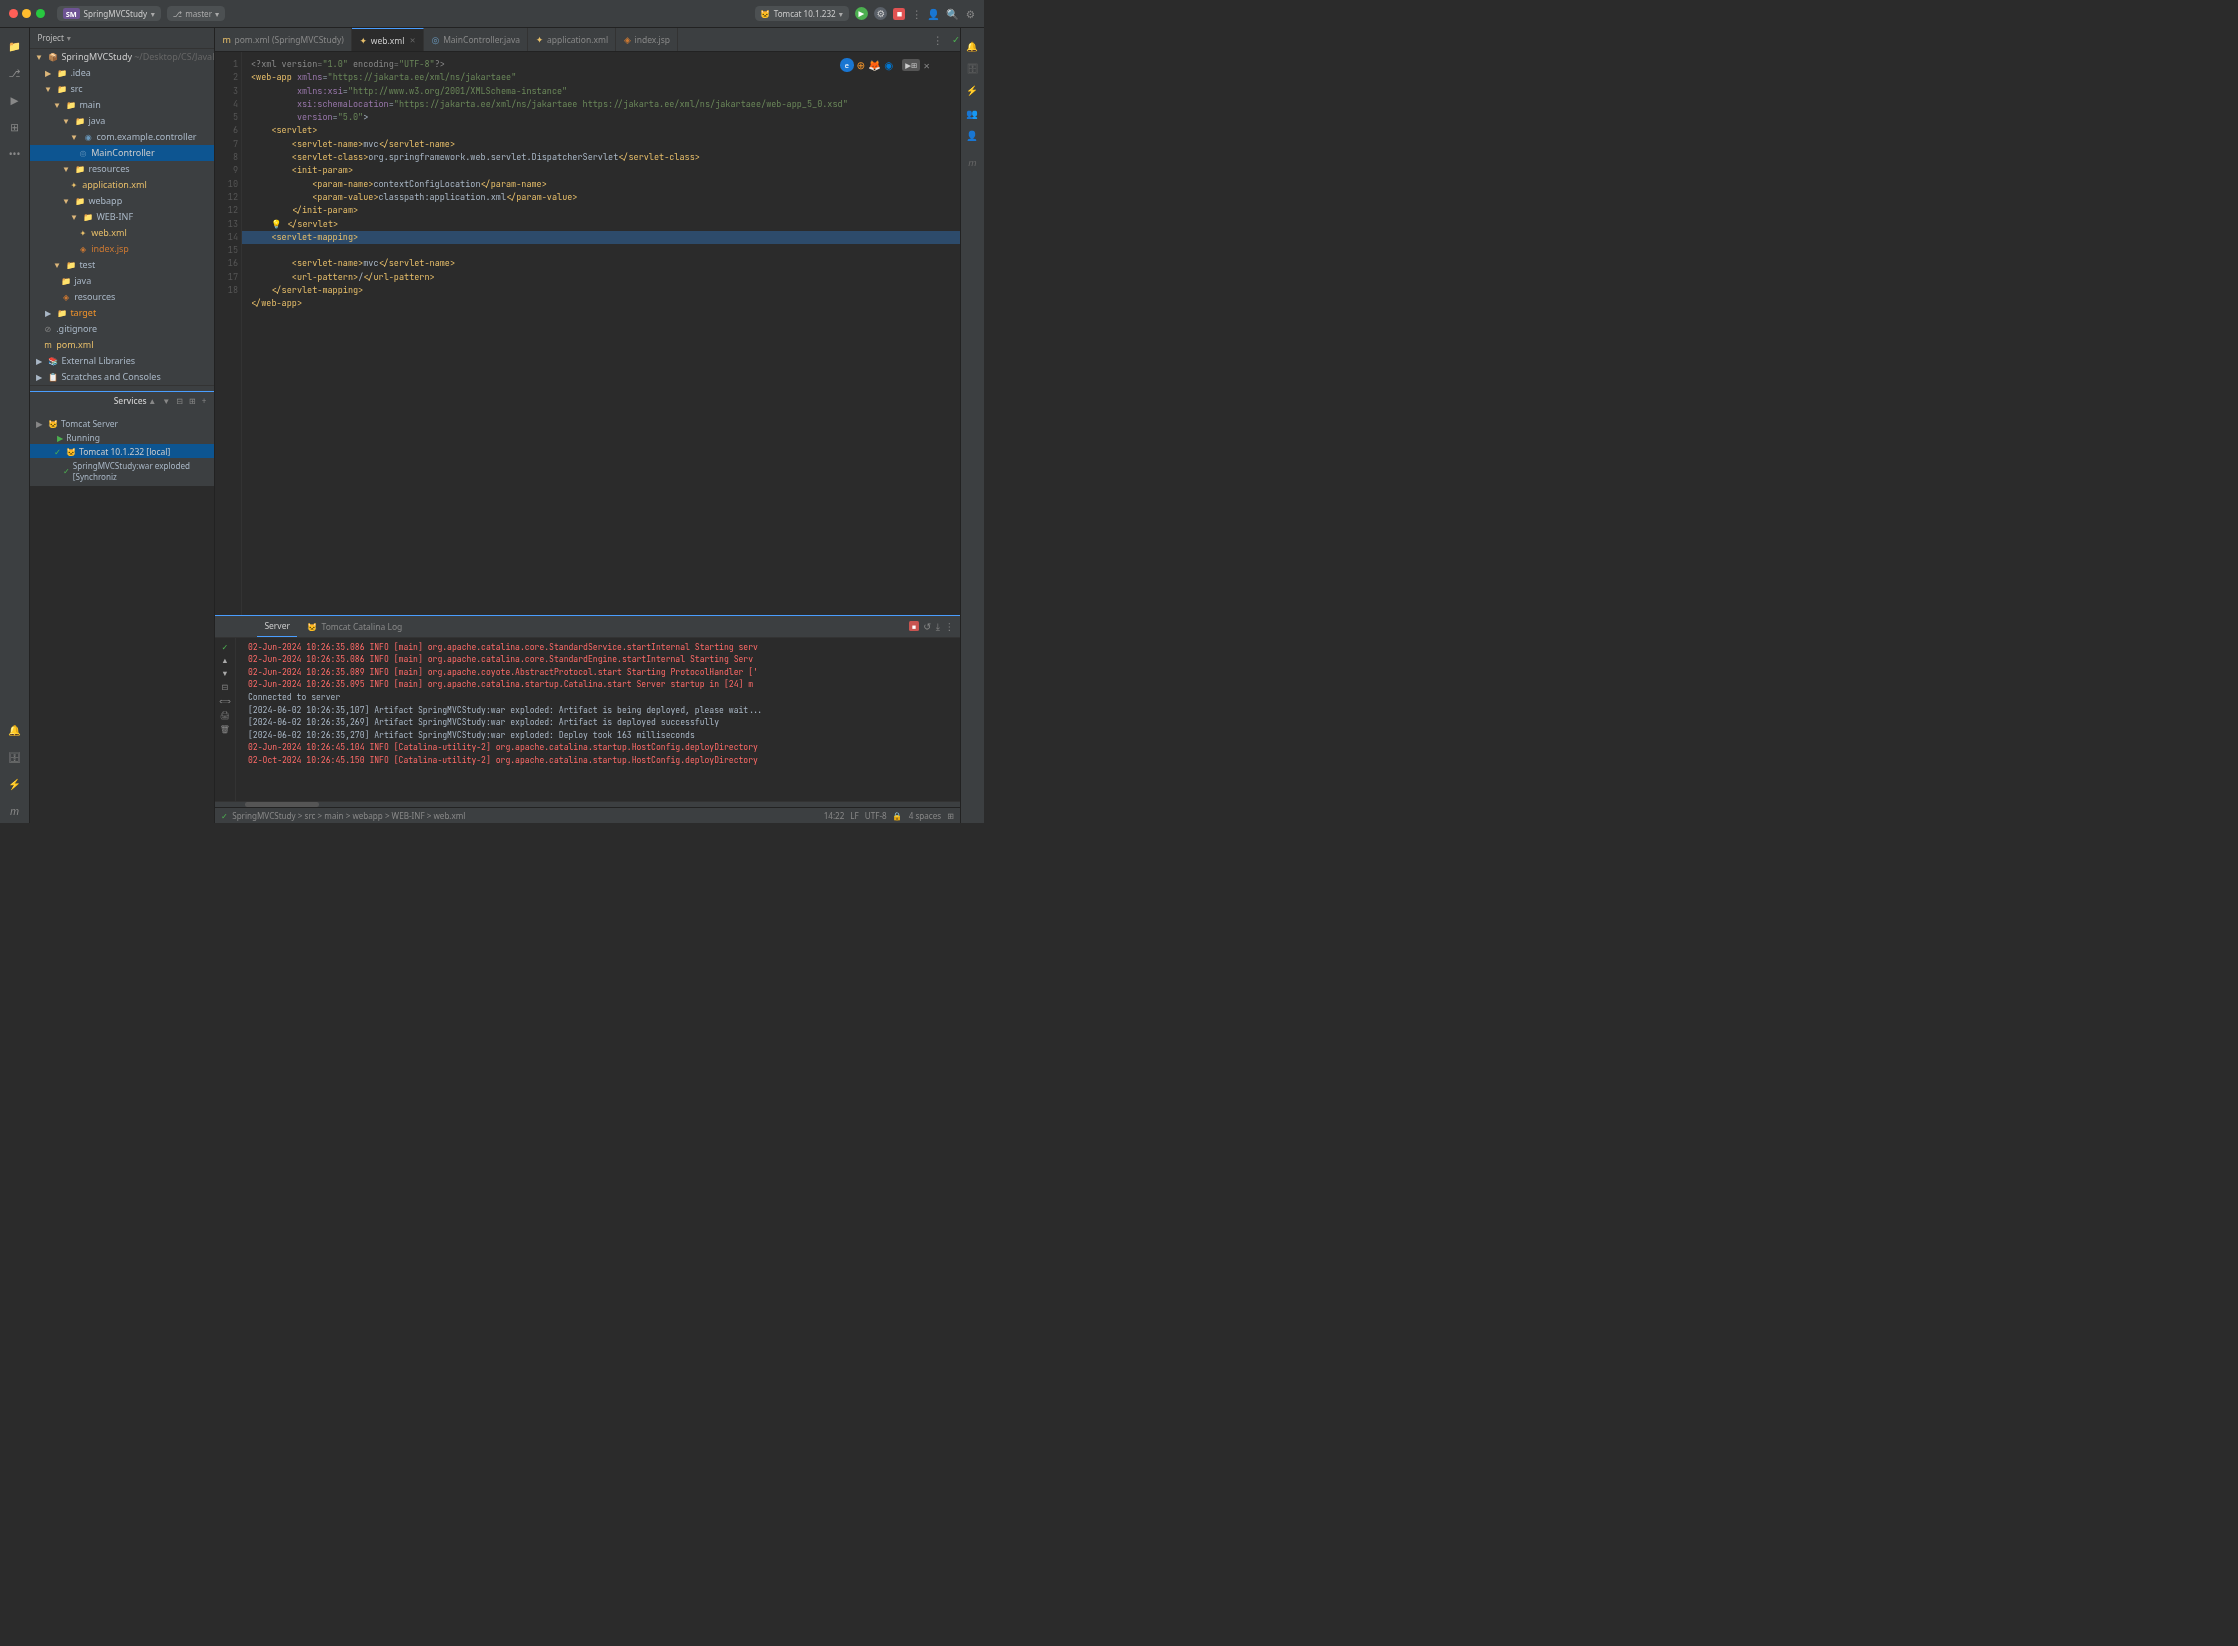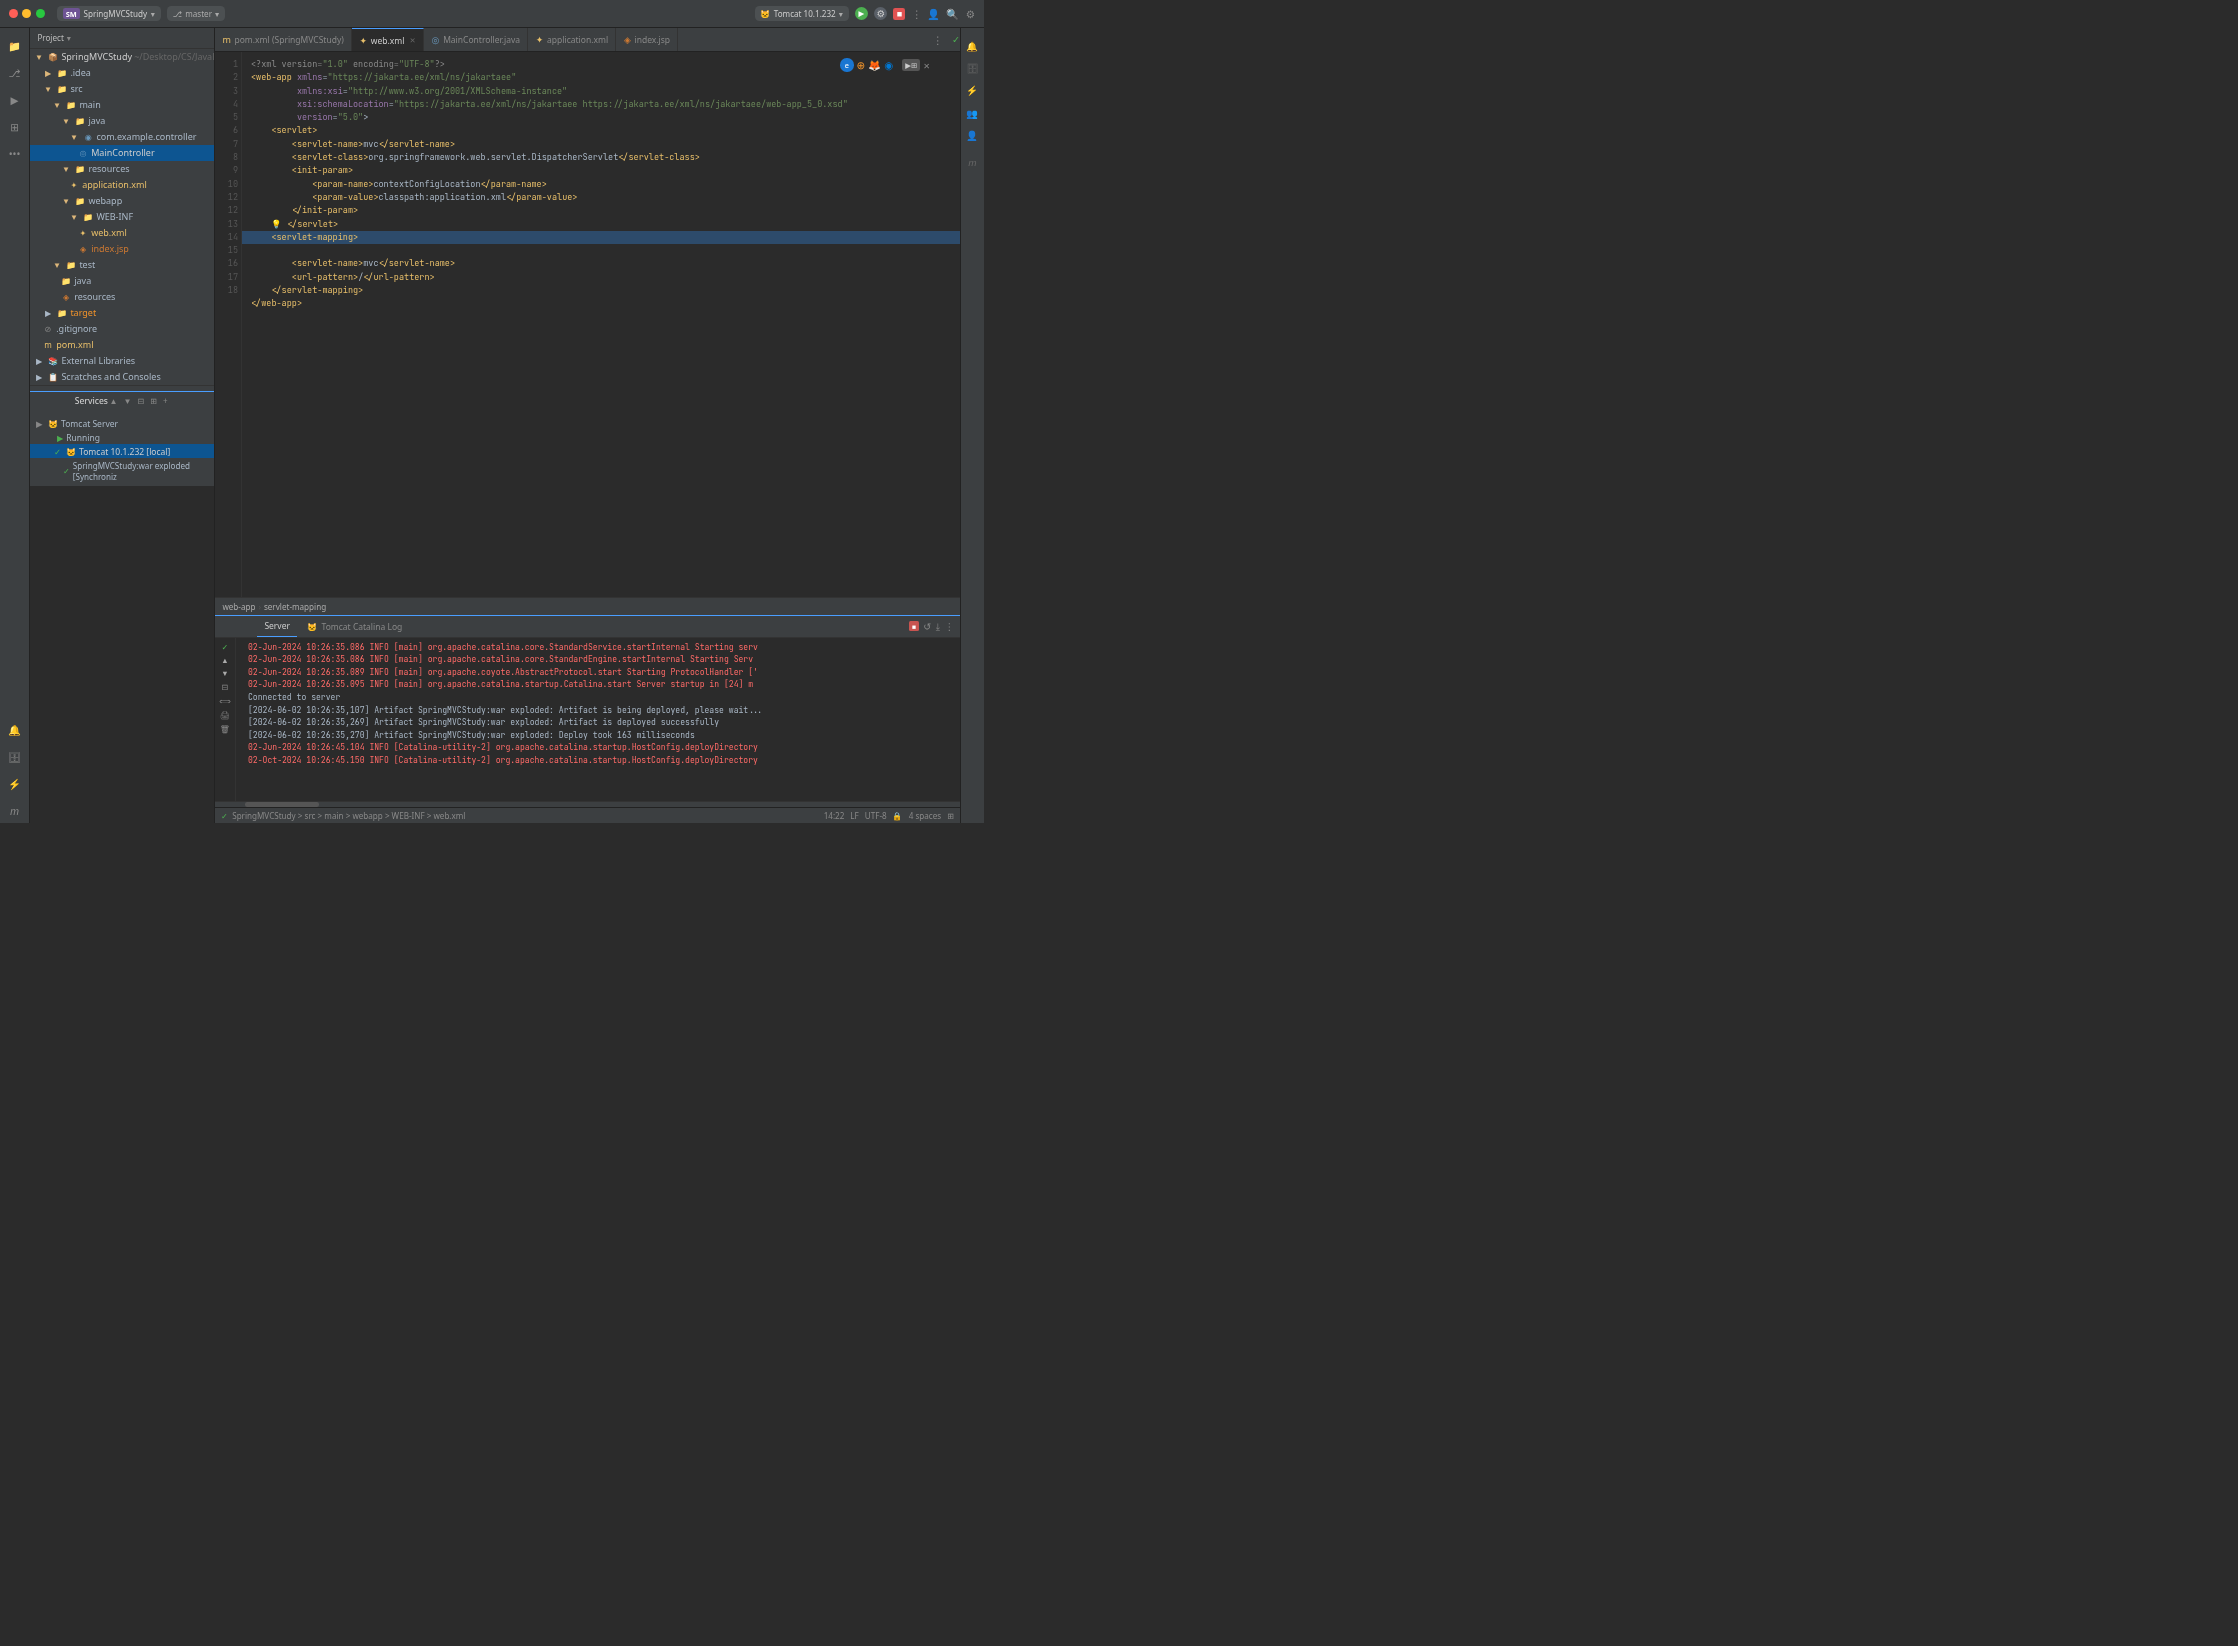--- a/index.html
+++ b/index.html
@@ -98,21 +98,21 @@
     .tree-item {
       display: flex; align-items: center; gap: 2.2px;
       padding: 1.5px 0; cursor: pointer; white-space: nowrap; overflow: hidden;
     }
     .tree-item.selected { background: #0d5591; }
     .tree-icon { width: 12px; height: 12px; display: flex; align-items: center; justify-content: center; font-size: 8.1px; flex-shrink: 0; }
     .folder-icon { color: #dcb67a; }
     .xml-icon { color: #e8bf6a; }
     .pom-icon { color: #e8bf6a; }
     .services-header {
-      display: flex; align-items: center; justify-content: center;
+      display: flex; align-items: center; justify-content: flex-end;
       margin-bottom: 3px;
     }
     .services-toolbar { display: flex; gap: 3px; }
     .svc-btn { color: #888; font-size: 8.1px; cursor: pointer; padding: 0.7px 1.5px; }
     .scrollbar-h {
       height: 6px; background: #3c3f41;
       border-top: 0.7px solid #333;
     }
 
     
@@ -566,25 +566,20 @@
             <span style="background:#1976d2;color:white;border-radius:50%;width:13.3px;height:13.3px;display:flex;align-items:center;justify-content:center;font-size:7.4px;cursor:pointer;">e</span>
             <span style="color:#f0932b;cursor:pointer;font-size:10.4px;">⊕</span>
             <span style="color:#ff6b35;cursor:pointer;font-size:10.4px;">🦊</span>
             <span style="color:#0078d4;cursor:pointer;font-size:10.4px;">◉</span>
             <span style="width:3px;"></span>
             <span style="background:#555;border-radius:2.2px;padding:0.7px 3px;font-size:7.4px;color:#ccc;cursor:pointer;">▶⊞</span>
             <span style="color:#888;cursor:pointer;font-size:8.1px;">✕</span>
           </div>
         </div>
 
-        <div class="breadcrumb">
-          <span>web-app</span>
-          <span class="sep">›</span>
-          <span>servlet-mapping</span>
-        </div>
       </div>
 
       <div class="bottom-panel">
         <div class="bottom-tabs">
           <div class="btab active">
             <span>Server</span>
           </div>
           <div class="btab">
             <span style="color:#f0932b;font-size:8.1px;">🐱</span>
             <span>Tomcat Catalina Log</span>

